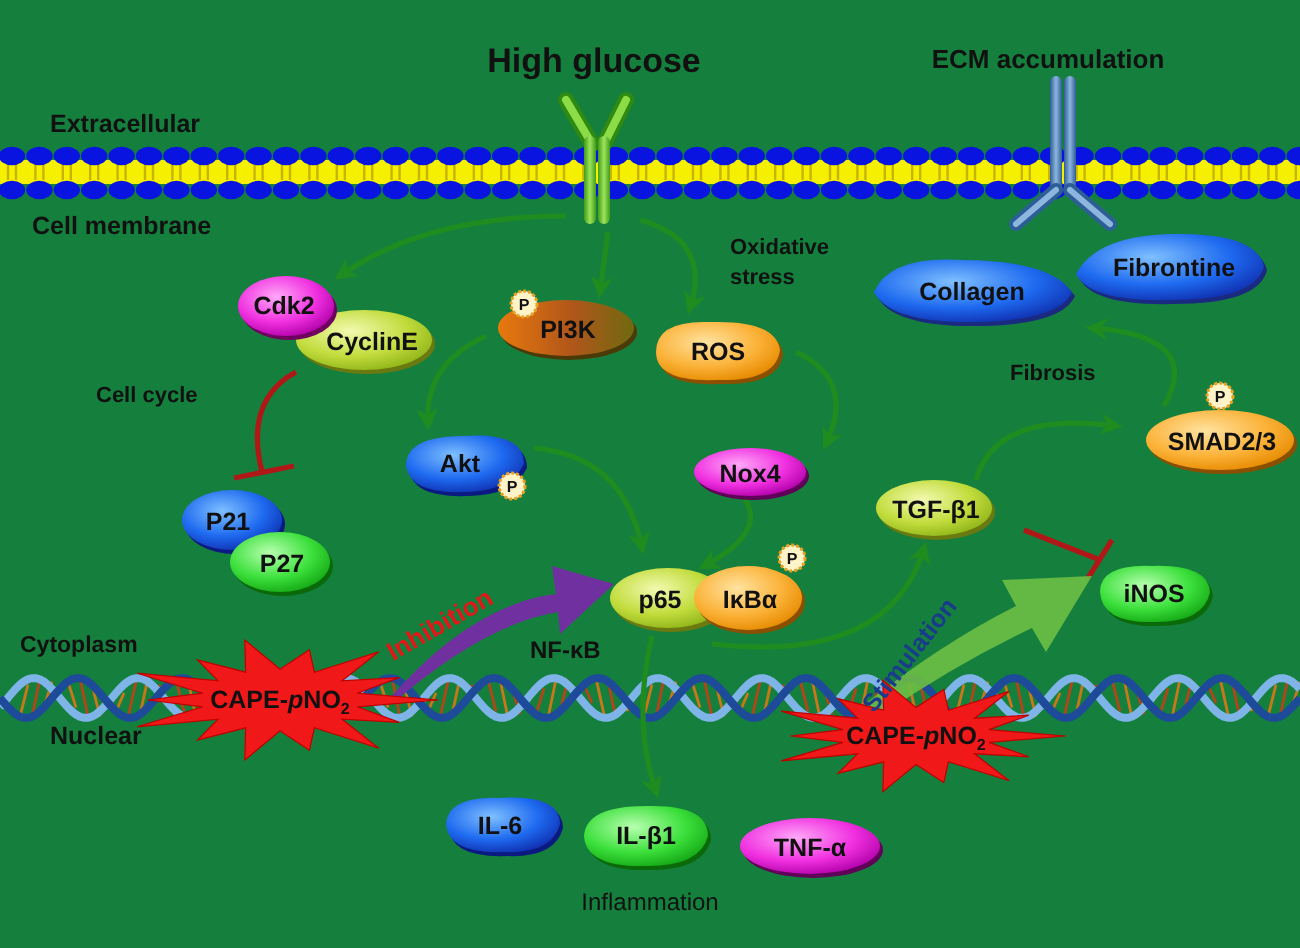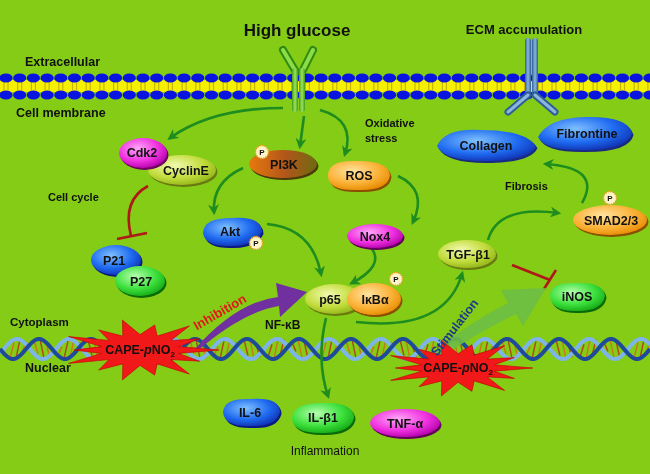--- a/index.html
+++ b/index.html
@@ -1,16 +1,16 @@
 <!DOCTYPE html>
 <html><head>
 <meta charset="utf-8">
 <style>
   html,body{margin:0;padding:0;background:#FFF8D6;}
-  #stage{width:650px;height:474px;position:relative;overflow:hidden;background:#84cc16;}
+  #stage{width:650px;height:474px;position:relative;overflow:hidden;background:#15803d;}
   svg{display:block;}
   .lbl{font-family:"Liberation Sans",sans-serif;font-weight:bold;fill:#111;}
   .plbl{font-family:"Liberation Sans",sans-serif;font-weight:bold;fill:#111;font-size:12.5px;}
   .arrow{fill:none;stroke:#1E8C1E;stroke-width:2.6;}
   .inhib{fill:none;stroke:#B01818;stroke-width:2.6;}
   .pbadge-t{font-family:"Liberation Sans",sans-serif;font-weight:bold;font-size:8px;fill:#111;}
   .drug{font-family:"Liberation Sans",sans-serif;font-weight:bold;fill:#111;font-size:12.5px;}
 </style>
 </head>
 <body>

